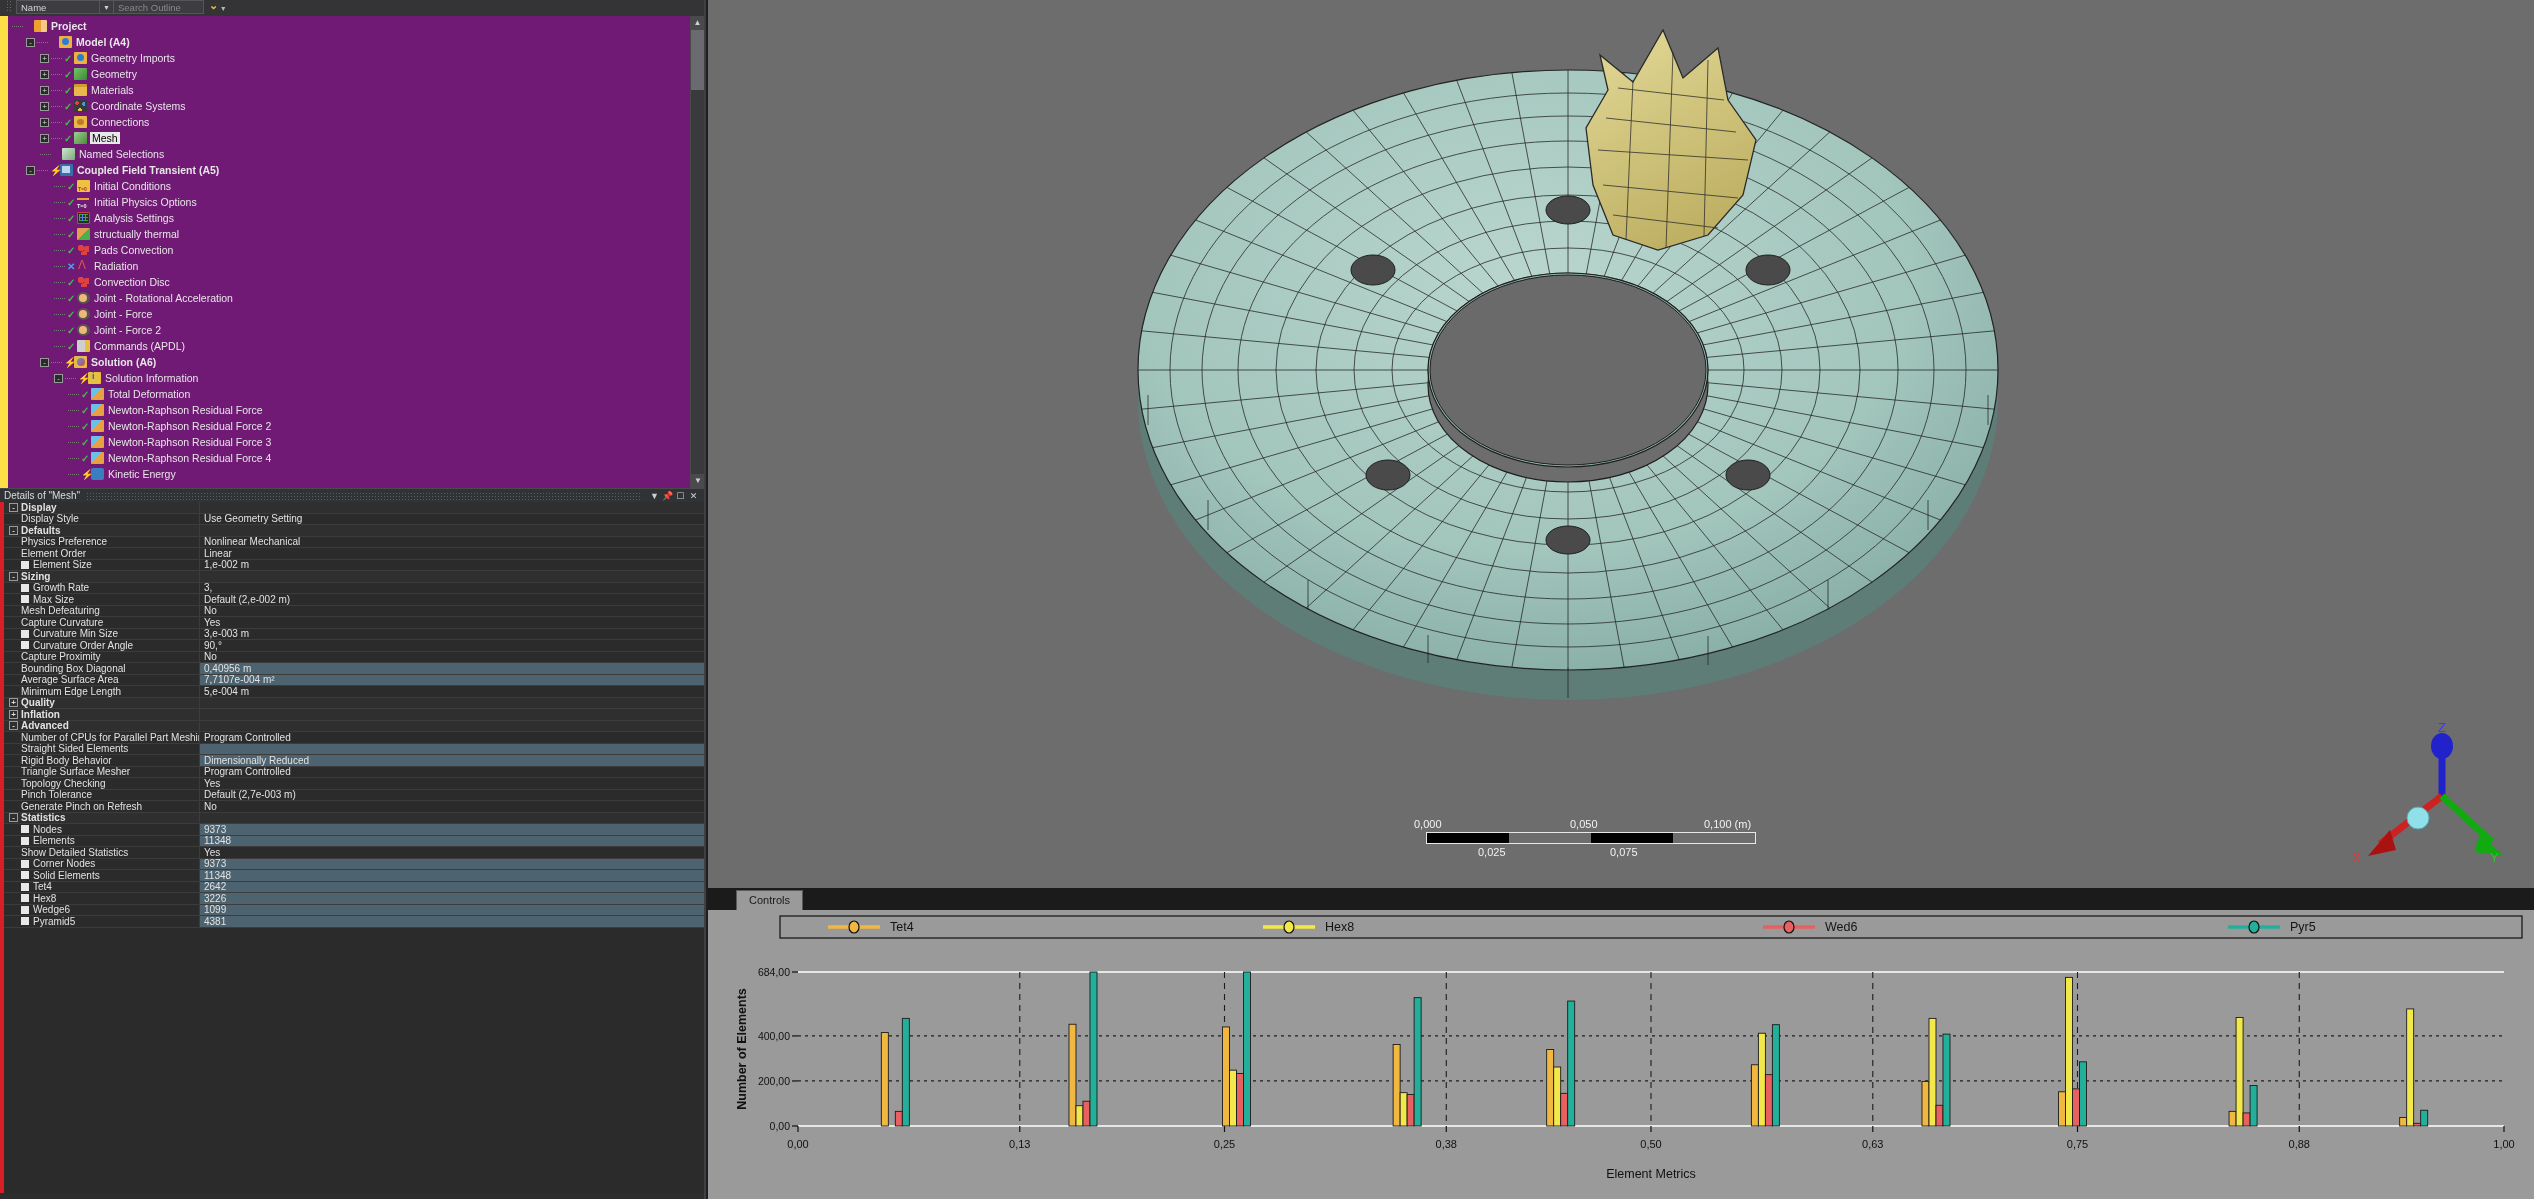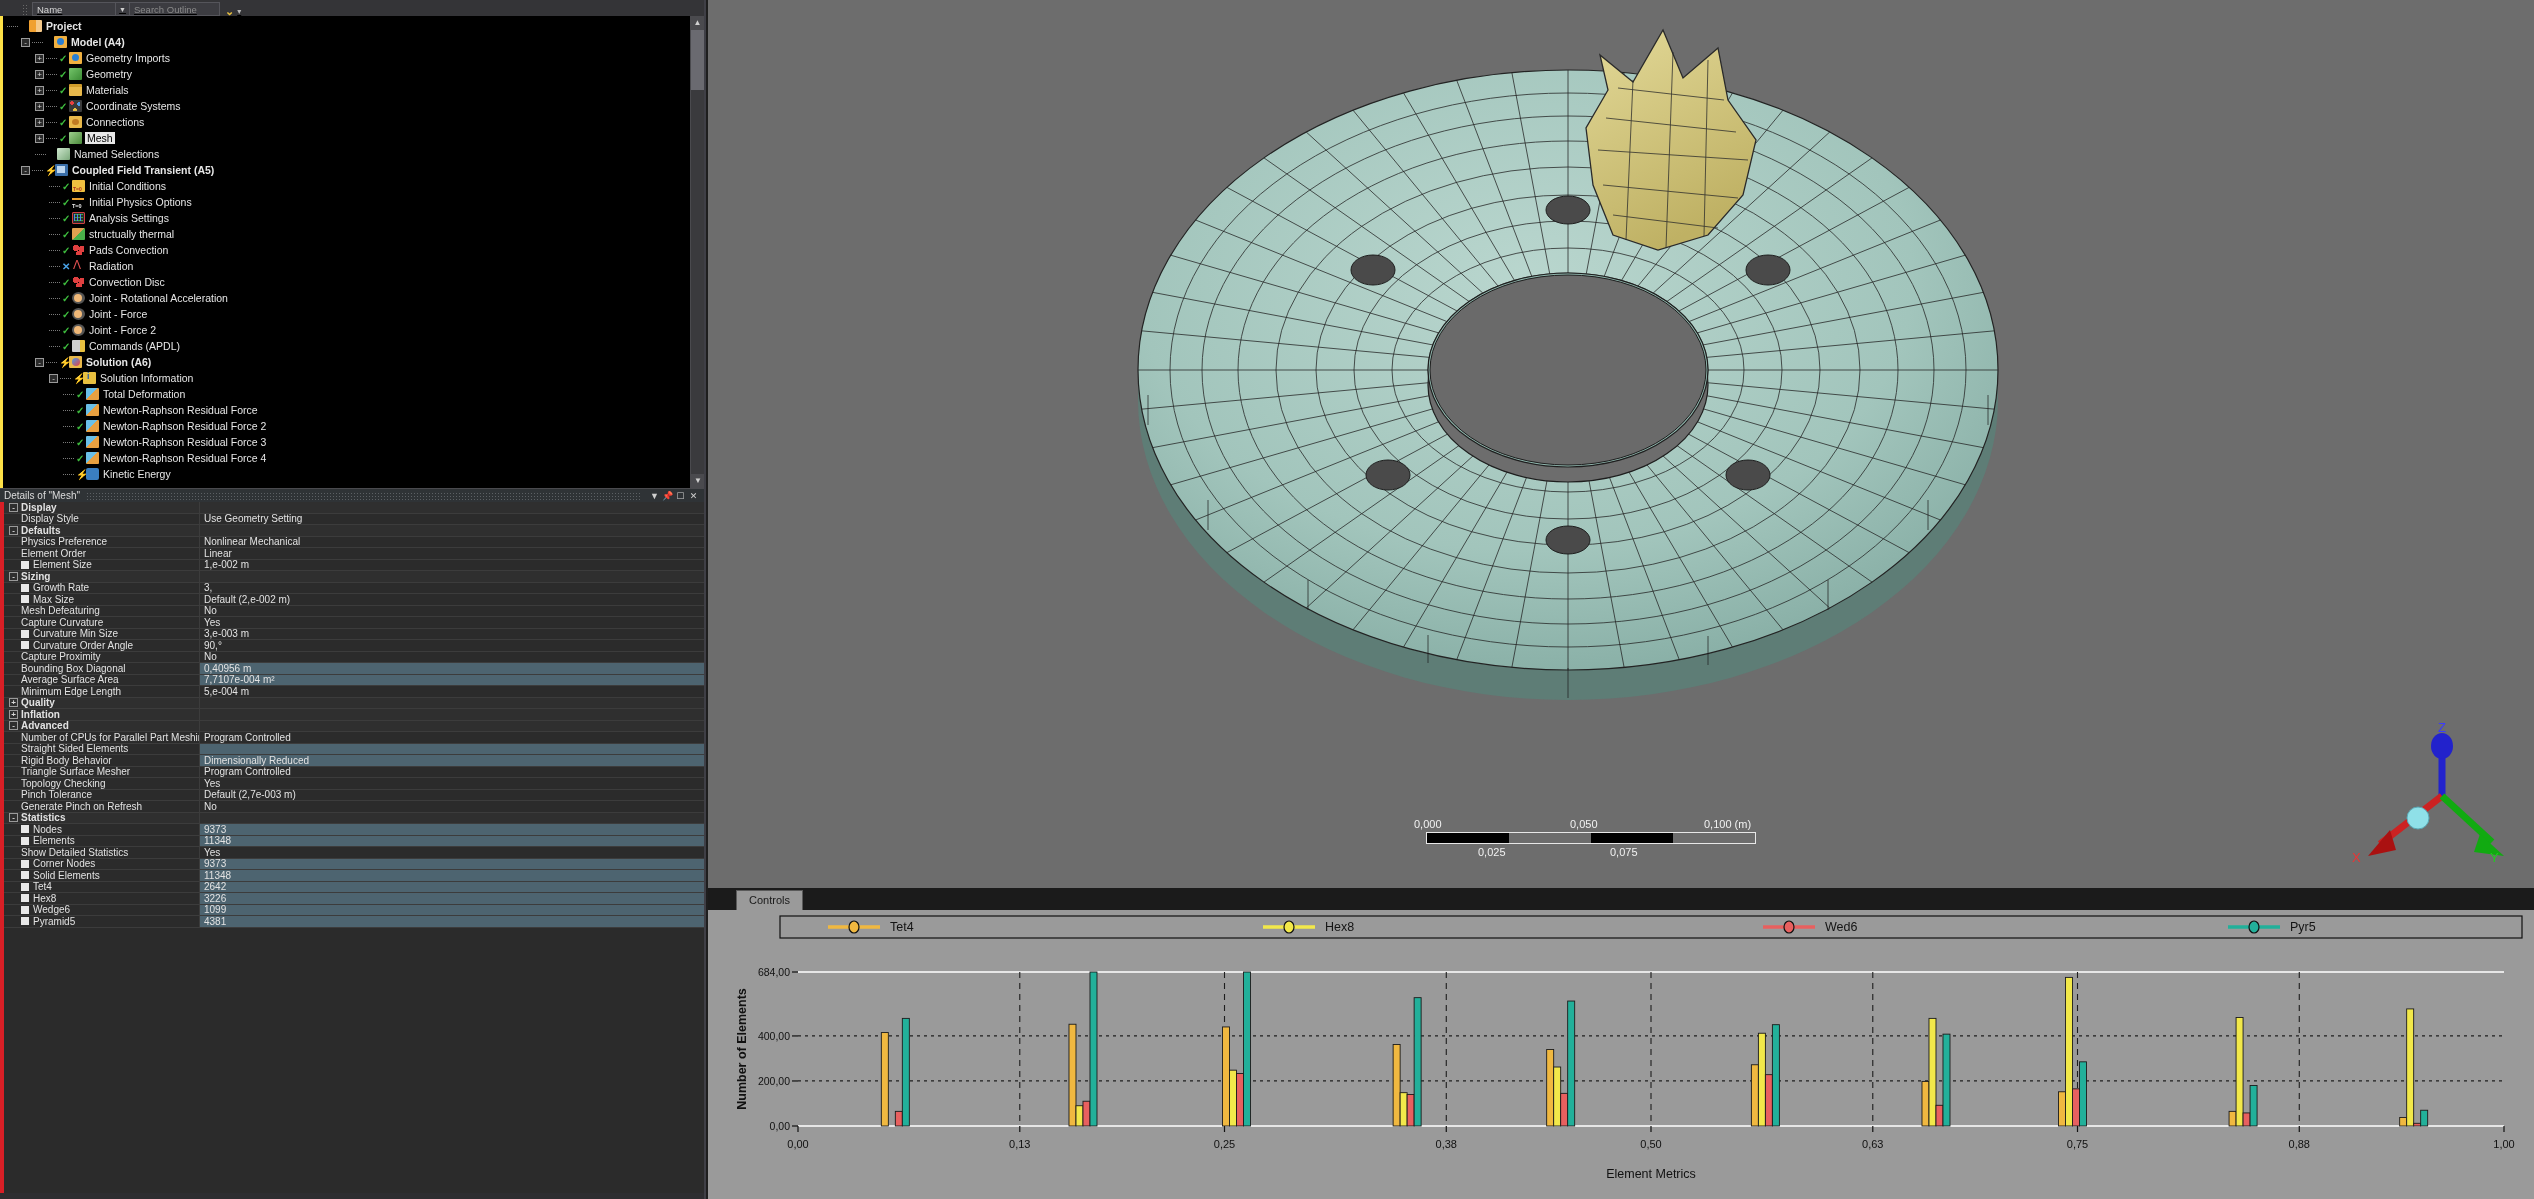--- a/index.html
+++ b/index.html
@@ -6,37 +6,37 @@
   html,body{ width:2534px; height:1199px; overflow:hidden; background:#2b2b2b;
     font-family:"Liberation Sans", sans-serif; }
   .app{ position:relative; width:2534px; height:1199px; background:#1e1e1e; }
 
   
   .left-col{ position:absolute; left:0; top:0; width:706px; height:1199px;
     background:#2d2d30; border-right:2px solid #3f3f46; }
 
   
   .outline-bar{ position:relative; height:16px; background:#343437;
-    display:flex; align-items:flex-end; padding-left:22px;text-decoration:underline; }
+    display:flex; align-items:flex-start; padding-left:6px; }
   .grip{ width:7px; height:12px; margin-right:3px;
     background-image:radial-gradient(#6a6a6a 30%, transparent 32%);
     background-size:3px 3px; }
   .name-combo{ display:flex; align-items:center; width:98px; height:14px;
     background:#3c3c41; border:1px solid #55555b; }
   .name-combo span{ color:#d6d6d6; font-size:9.5px; padding-left:4px; flex:1; }
   .combo-arrow{ width:14px; height:12px; display:flex; align-items:center; justify-content:center;
     color:#cfcfcf; font-size:7px; border-left:1px solid #55555b;}
   .search-box{ width:90px; height:14px; background:#3c3c41; border:1px solid #55555b;
     border-left:none; color:#8a8a8a; font-size:9.5px; padding-left:4px; line-height:13px;}
   .chev-yellow{ color:#e8c040; font-size:11px; margin-left:5px; line-height:10px; font-weight:bold;}
   .chev-small{ color:#b9b9b9; font-size:8px; margin-left:3px; margin-top:4px;}
 
   
-  .tree-wrap{ position:relative; height:472px; background:#000000;
-    border-left:3px solid #fde047; overflow:hidden; }
+  .tree-wrap{ position:relative; height:472px; background:#701a75;
+    border-left:8px solid #fde047; overflow:hidden; }
   .tree{ position:relative; padding:2px 0 0 0; }
   .trow{ display:flex; align-items:center; height:16px; font-size:10.5px; color:#e6e6e6;
     white-space:nowrap; }
   .ind{ display:inline-block; }
   .exp{ width:9px; height:9px; border:1px solid #9a9a9a; background:#2b2b2b; color:#d9d9d9;
     font-size:8px; line-height:7px; text-align:center; margin-right:2px; flex:0 0 auto;}
   .dots{ width:12px; height:1px; flex:0 0 auto;
     background-image:linear-gradient(to right,#7a7a7a 50%, transparent 50%);
     background-size:2px 1px; margin-right:1px;}
   .chk{ color:#3fbf3f; font-size:10px; font-weight:bold; margin-right:1px; flex:0 0 auto; width:9px;}

